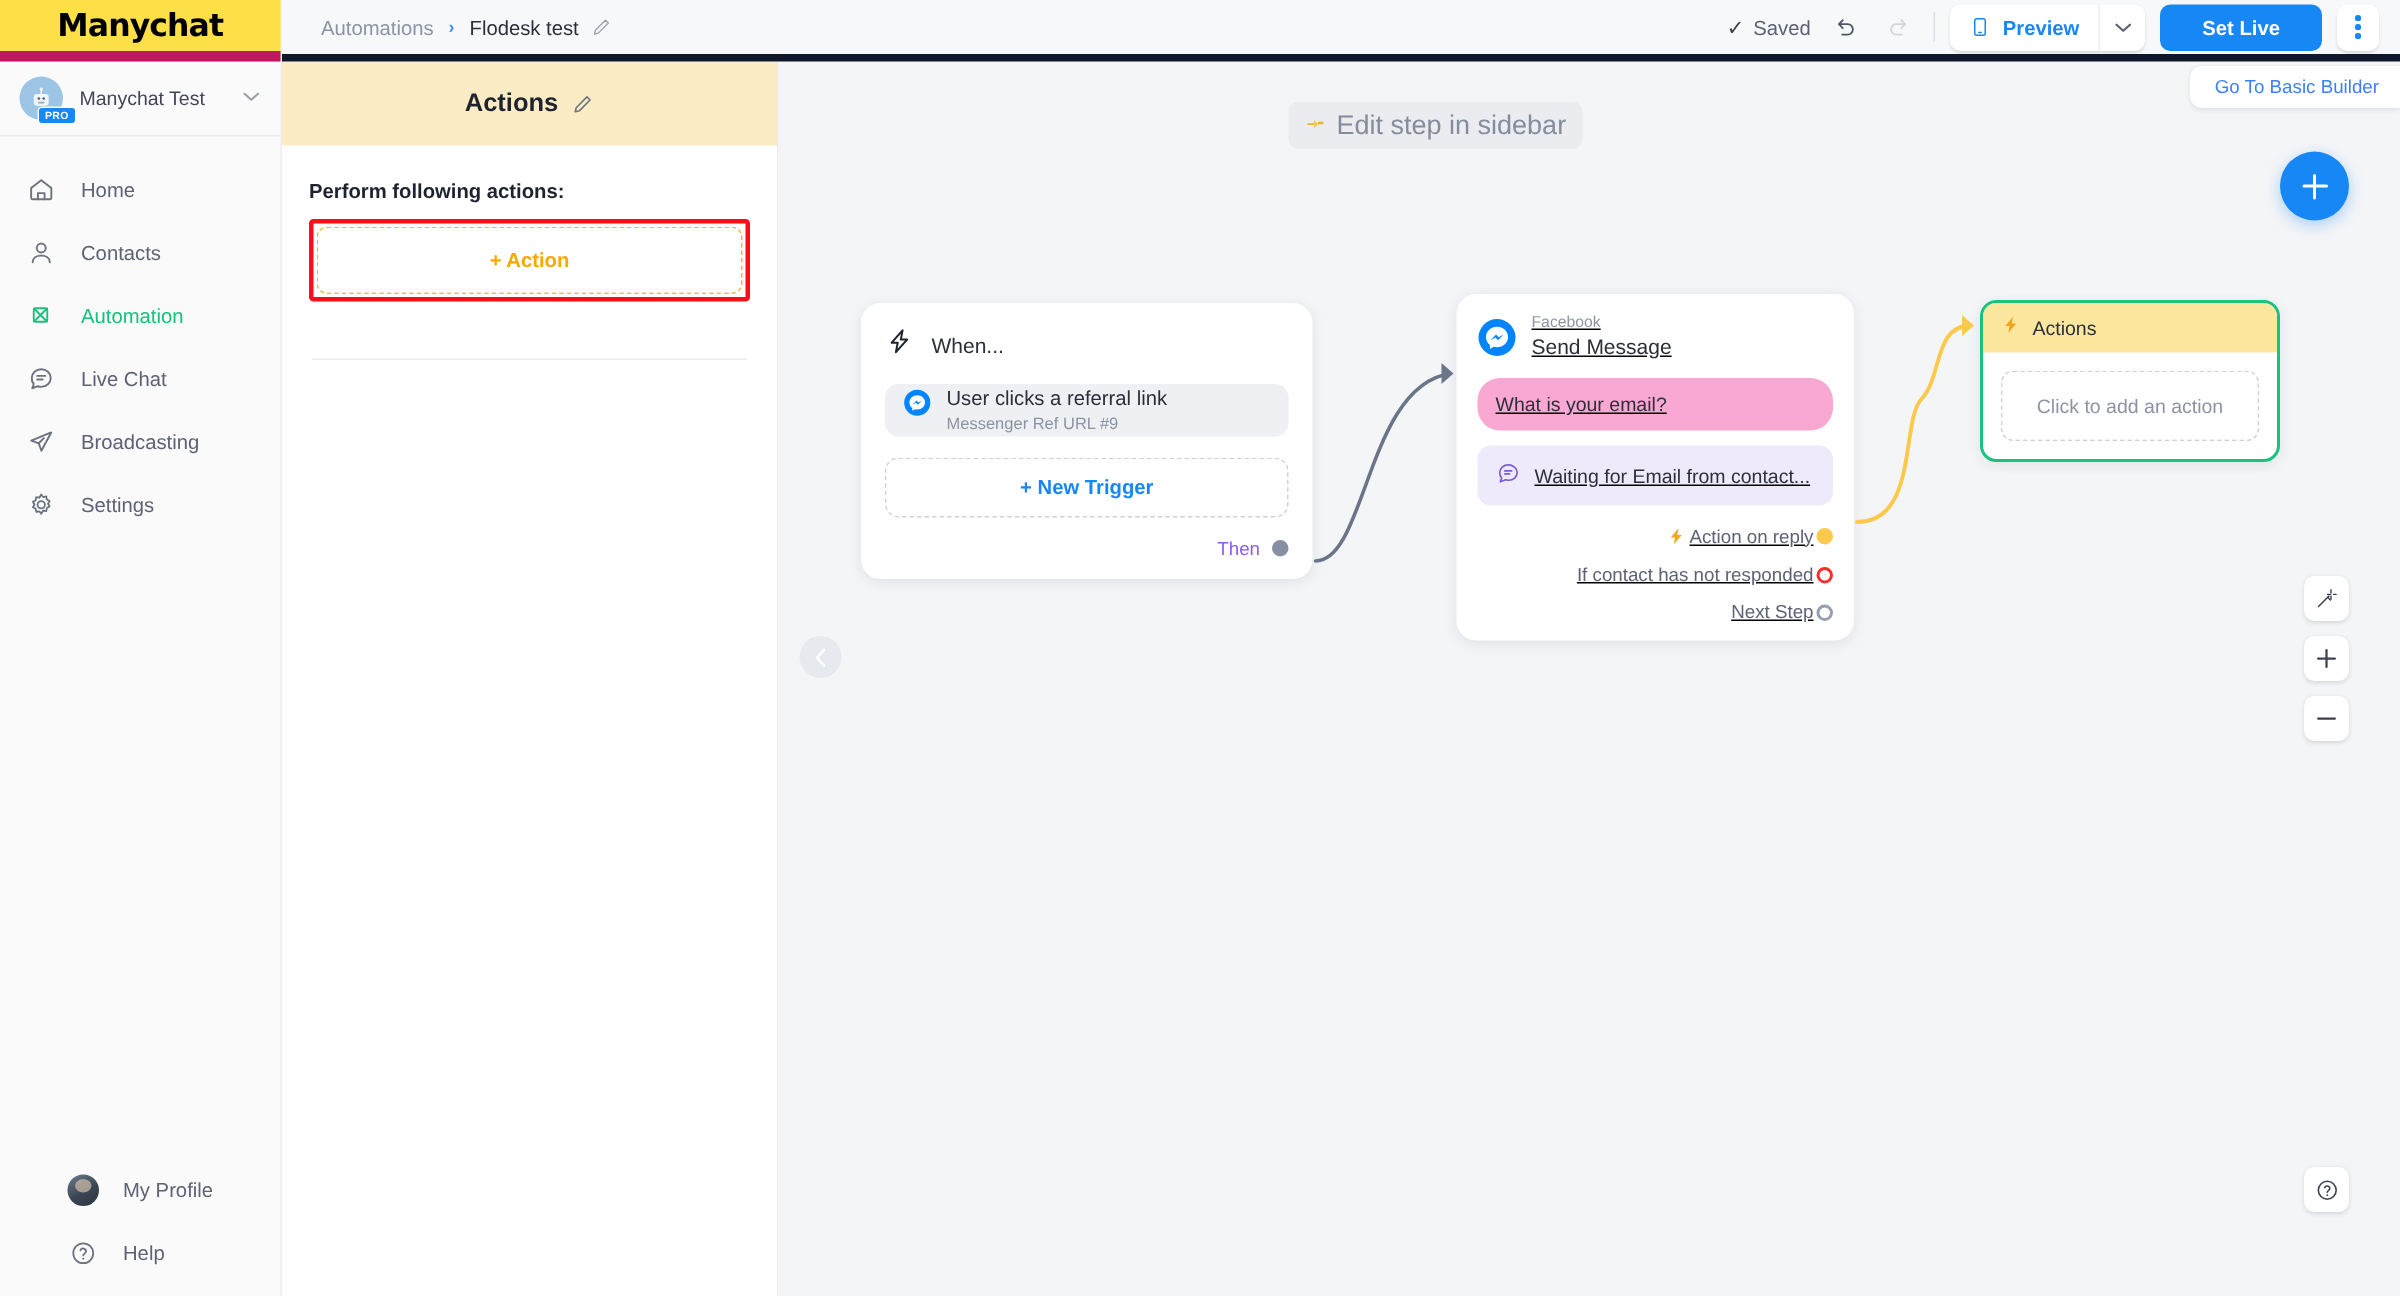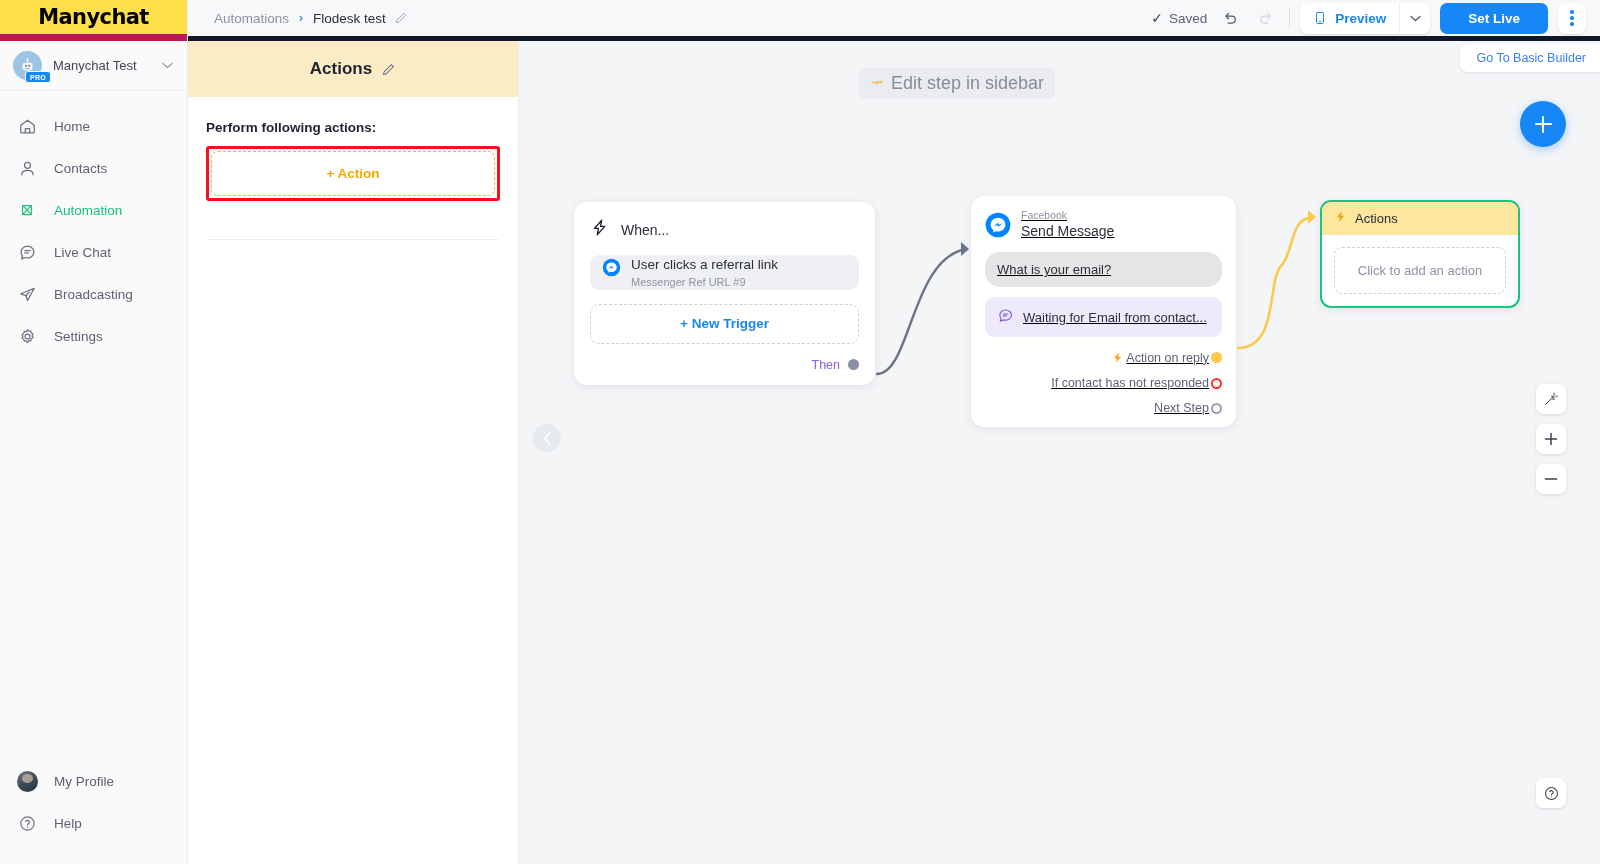--- a/index.html
+++ b/index.html
@@ -48,21 +48,21 @@
   .nav { padding-top: 14px; }
   .nav-item {
     height: 42px; display: flex; align-items: center;
     padding-left: 17px; gap: 17px; cursor: pointer; color: #5d6275;
     font-size: 13.5px;
   }
   .nav-item .ico { width: 20px; height: 20px; flex: 0 0 20px; display:flex; align-items:center; justify-content:center;}
   .nav-item.active { color: #18c07a; }
   .nav-item.active .ico svg { stroke: #18c07a; }
 
-  .nav-bottom { position: absolute; bottom: 20px; left: 0; width: 100%; }
+  .nav-bottom { position: absolute; bottom: 8px; left: 0; width: 100%; padding-left: 28px; }
   .avatar-photo {
     width: 21px; height: 21px; border-radius: 50%;
     background: linear-gradient(150deg,#6d7b8d 0%,#3b4654 55%,#2b3440 100%);
     flex: 0 0 21px; position: relative; overflow: hidden;
   }
   .avatar-photo::after{
     content:""; position:absolute; left:5px; top:3px; width:11px; height:9px;
     border-radius:50%; background:#c9b8a6; opacity:.75;
   }
 
@@ -204,21 +204,21 @@
   .dot-filled-yellow { width: 11px; height: 11px; border-radius: 50%; background: #fcc94d; }
   .dot-ring-red { width: 11px; height: 11px; border-radius: 50%; border: 2px solid #ff2d2d; background: #fff; }
   .dot-ring-gray { width: 11px; height: 11px; border-radius: 50%; border: 2px solid #97a0b2; background: #fff; }
 
   .node-msg { left: 452px; top: 155px; width: 265px; padding: 14px 14px 12px 14px; text-decoration: underline; }
   .msg-head { display: flex; align-items: center; gap: 10px; margin-bottom: 12px; }
   .fb-circle { width: 26px; height: 26px; flex: 0 0 26px; }
   .msg-sub { font-size: 10.5px; color: #8c93a3; line-height: 1.1; }
   .msg-title { font-size: 14px; color: #2b2f3a; line-height: 1.25; margin-top: 1px;}
   .msg-bubble {
-    background: #e5e5e5; border-radius: 15px; padding: 10px 12px;
+    background: #f9a8d4; border-radius: 15px; padding: 10px 12px;
     font-size: 13px; color: #2b2f3a;
   }
   .msg-wait {
     background: #eeeafc; border-radius: 9px; padding: 10px 12px; margin-top: 10px;
     display: flex; align-items: center; gap: 9px; font-size: 13px; color: #2b2f3a;
   }
   .ports { margin-top: 13px; display: flex; flex-direction: column; gap: 11px; }
   .port-row2 { display: flex; align-items: center; justify-content: flex-end; gap: 2px; }
   .port-row2 .lbl { font-size: 12.5px; color: #5d6275; }
   .bolt-yellow { color: #f4a61c; font-size: 13px; display:flex; }

